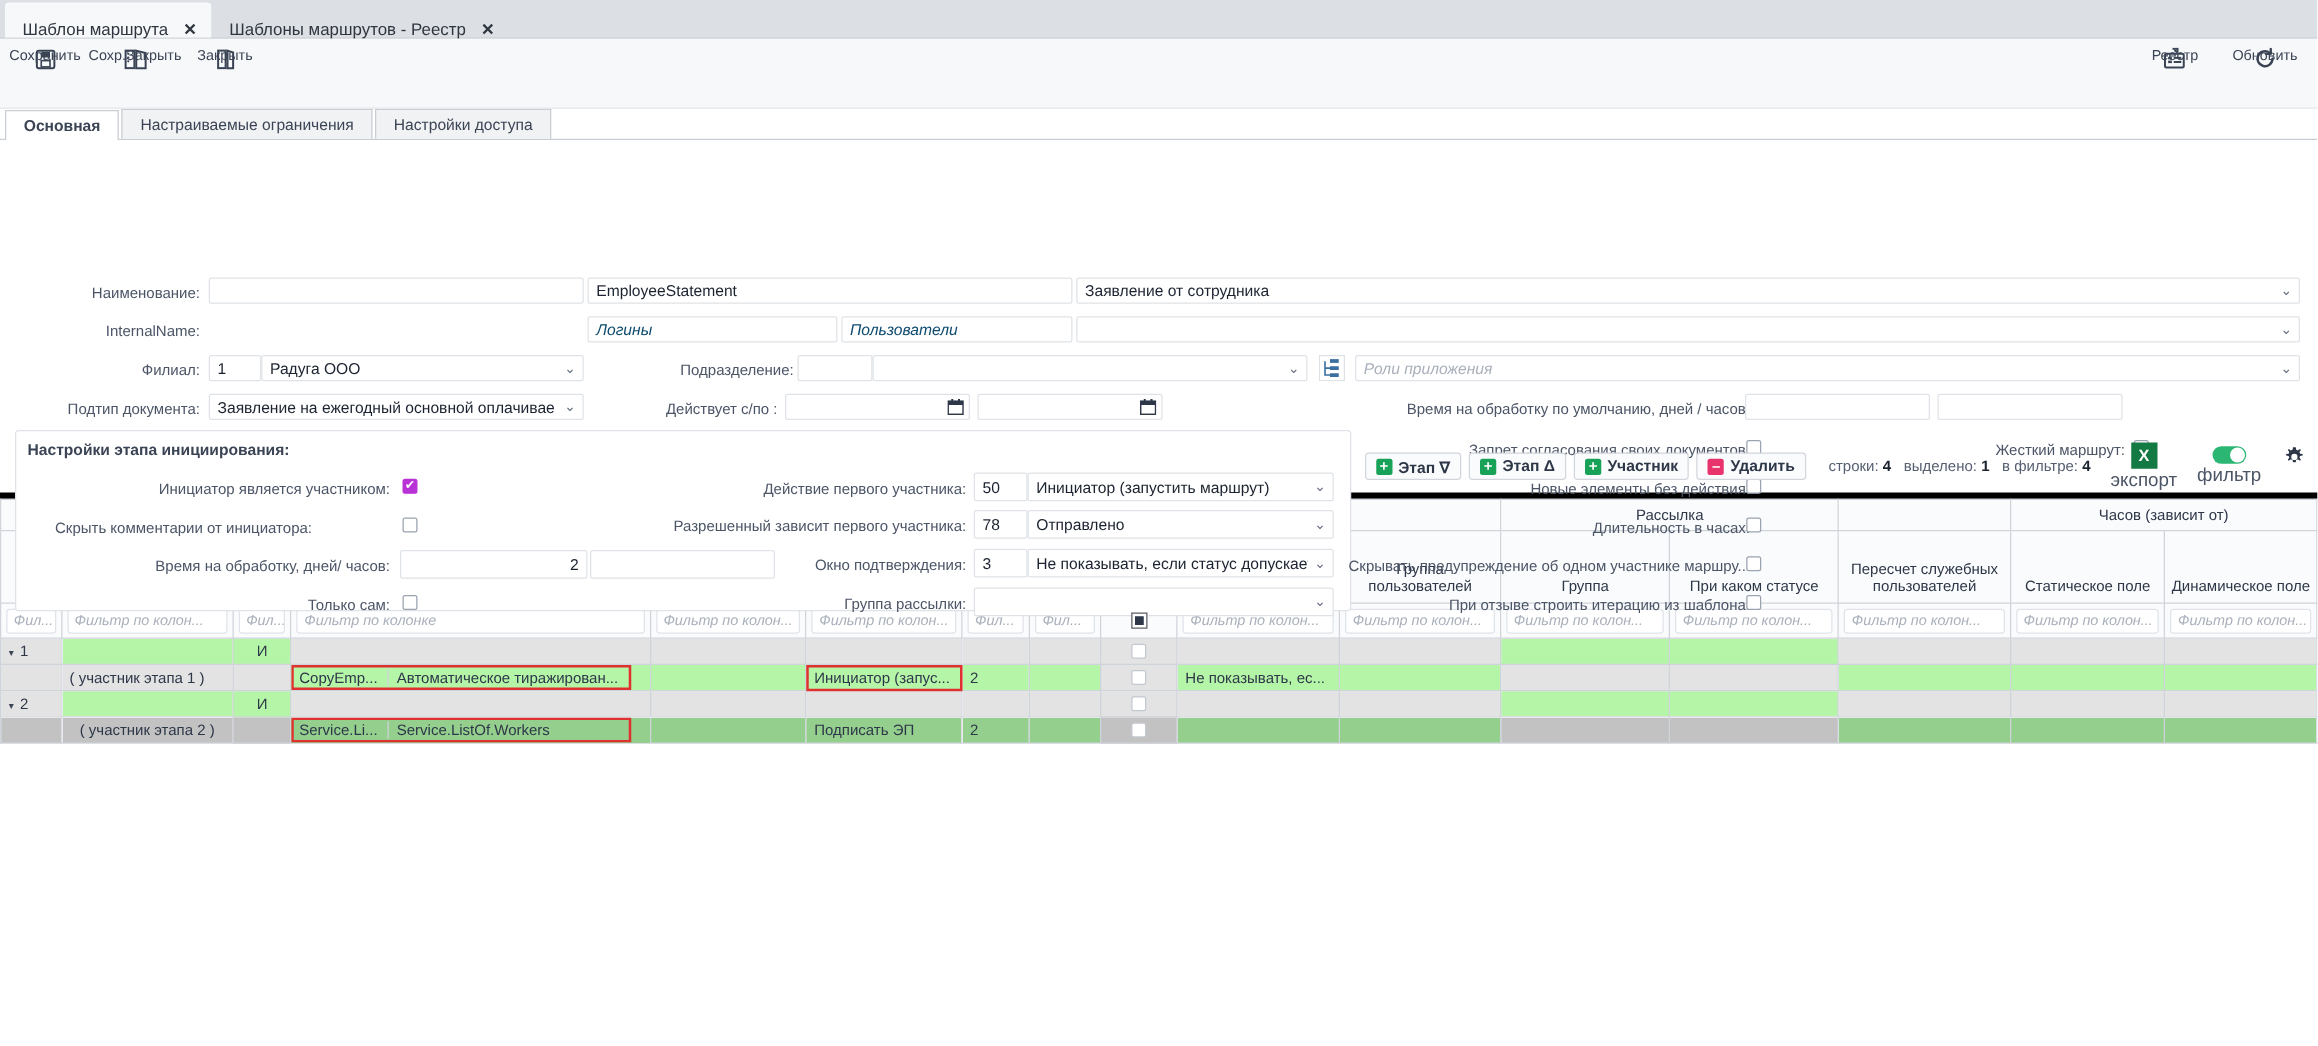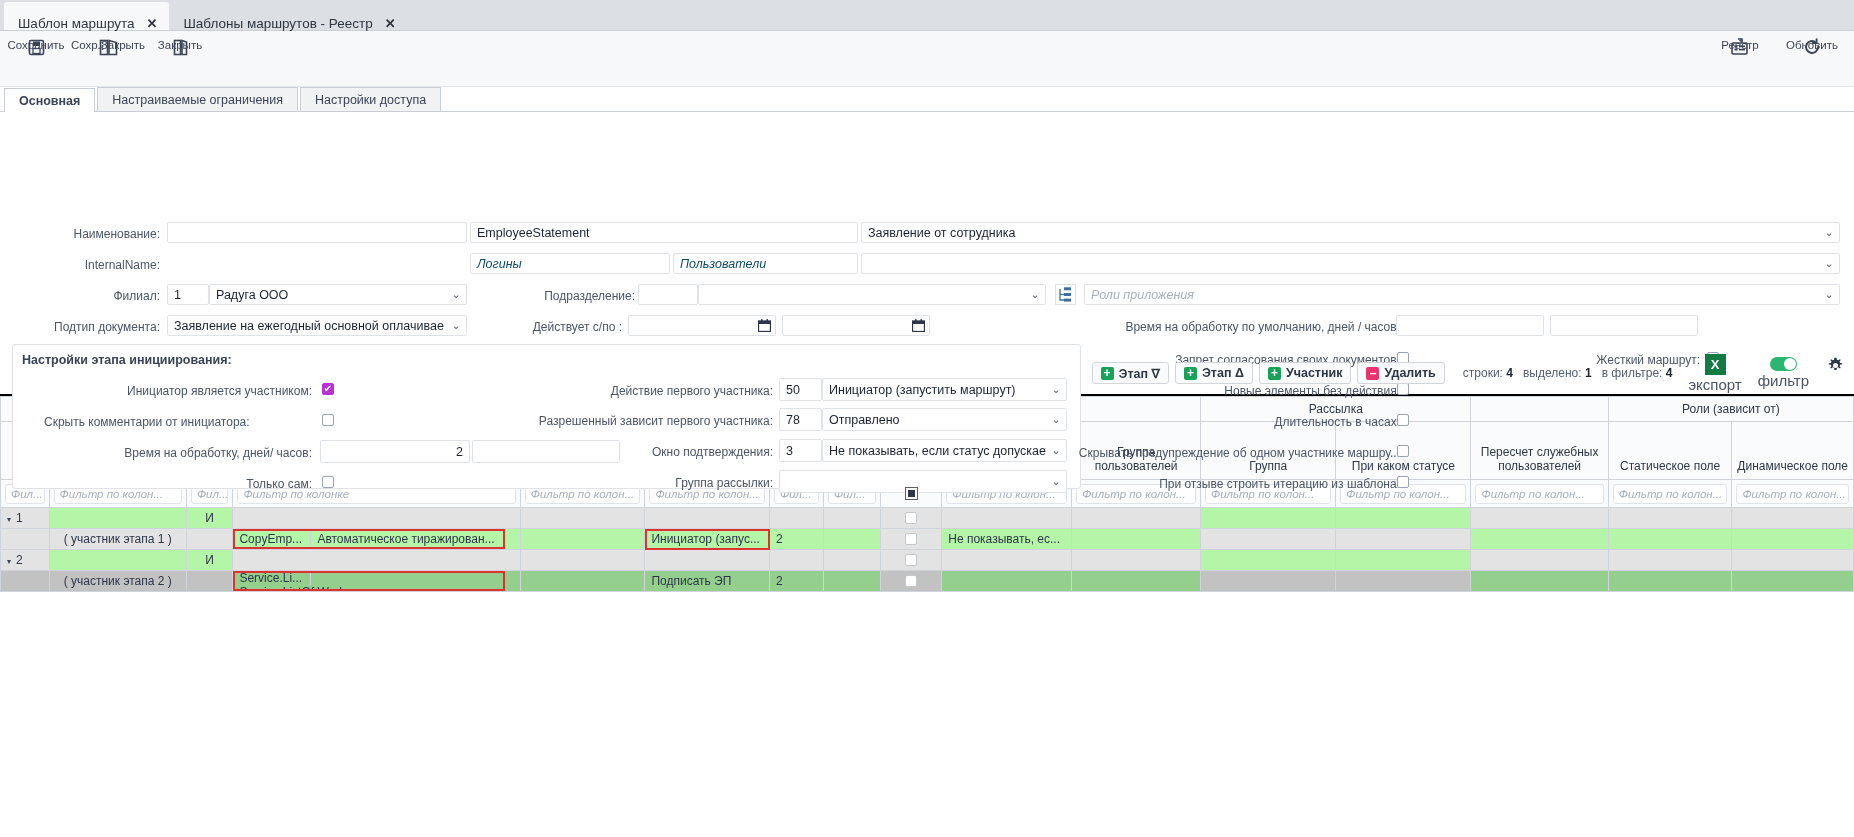--- a/index.html
+++ b/index.html
@@ -138,21 +138,21 @@
   .counts b { color:#1b2330; font-weight:bold; }
   .toolicon { margin-left:16px; display:flex; flex-direction:column; align-items:center; cursor:default; }
   .toolicon .cap { font-size:15px; color:#4b5566; margin-top:1px; }
   .xlsx { width:21px; height:21px; background:#147a43; color:#fff; font-weight:bold;
           font-size:13px; text-align:center; line-height:21px; }
   .toggle { width:27px; height:14px; border-radius:8px; background:#2bb673; position:relative; }
   .toggle::after { content:""; position:absolute; right:1px; top:1px; width:12px; height:12px;
                    border-radius:50%; background:#fff; }
 
   
-  .tablewrap { border-top:2px solid #000000; }
+  .tablewrap { border-top:5px solid #000000; }
   table.grid { border-collapse: collapse; table-layout: fixed; width: 1854px; }
   table.grid th, table.grid td {
     border: 1px solid #cfd4da; padding: 0; font-weight: normal;
     font-size: 12px; color:#2d3748; vertical-align: middle;
   }
   table.grid thead th { background:#fafbfc; text-align:center; }
   .hgroup { height: 25px; font-size: 12.5px; }
   .hlabel { height: 58px; padding: 0 3px !important; line-height:1.15; vertical-align: bottom !important; padding-bottom:5px !important;}
   .hfilter { height: 28px; }
   .finput {
@@ -473,21 +473,21 @@
           <th class="hgroup" style="border-bottom: none; background: rgb(250, 251, 252);"></th>
           <th class="hgroup" style="border-bottom: none; background: rgb(250, 251, 252);"></th>
           <th class="hgroup" style="border-bottom: none; background: rgb(250, 251, 252);"></th>
           <th class="hgroup" style="border-bottom: none; background: rgb(250, 251, 252);"></th>
           <th class="hgroup" style="border-bottom: none; background: rgb(250, 251, 252);"></th>
           <th class="hgroup" style="border-bottom: none; background: rgb(250, 251, 252);"></th>
           <th class="hgroup" style="border-bottom: none; background: rgb(250, 251, 252);"></th>
           <th class="hgroup" style="border-bottom: none; background: rgb(250, 251, 252);"></th>
           <th class="hgroup" colspan="2">Рассылка</th>
           <th class="hgroup" style="border-bottom: none;"></th>
-          <th class="hgroup" colspan="2">Роли (зависит от)</th>
+          <th class="hgroup" colspan="2">Часов (зависит от)</th>
         </tr>
       <tr id="hdr-label">
           <th class="hlabel">Этап №</th>
           <th class="hlabel">Наименование<br>этапа</th>
           <th class="hlabel">И /<br>ИЛИ</th>
           <th class="hlabel">Пользователь</th>
           <th class="hlabel">Наименование из<br>конструктора</th>
           <th class="hlabel">Совершить действие</th>
           <th class="hlabel">Дней</th>
           <th class="hlabel">Часов</th>
@@ -567,21 +567,21 @@
           <td class="gy p"></td>
           <td class="gy p"></td>
           <td class="gr-light p"></td>
           <td class="gr-light p"></td>
           <td class="gy p"></td>
           <td class="gy p"></td>
           <td class="gy p"></td>
         </tr>
         <tr class="r">
           <td class="gy p" style="padding-left: 14px;"></td>
-          <td class="gy p" style="text-align: center;">( участник этапа 1 )</td>
+          <td class="gy p" style="">( участник этапа 1 )</td>
           <td class="gy c"></td>
           <td class="gr-light p" style="border-right: 1px solid rgb(207, 212, 218); position: relative;">
             <div style="position: absolute; left: 0px; top: 0px; height: 100%; width: 272px; display: flex; align-items: center; outline: rgb(224, 49, 49) solid 2px; outline-offset: -2px; box-sizing: border-box;">
               <div style="width: 78px; padding: 0px 6px; overflow: hidden; white-space: nowrap; border-right: 1px solid rgb(207, 212, 218);">CopyEmp...</div>
               <div style="flex: 1 1 0%; padding: 0px 6px; overflow: hidden; white-space: nowrap;">Автоматическое тиражирован...</div>
             </div>
           </td>
           <td class="gr-light p"></td>
           <td class="gr-light p redcell">Инициатор (запус...</td>
           <td class="gr-light p">2</td>
@@ -615,21 +615,21 @@
           <td class="gr-light p"></td>
           <td class="gy p"></td>
           <td class="gy p"></td>
           <td class="gy p"></td>
         </tr>
         <tr class="r">
           <td class="gy-dark p" style="padding-left: 14px;"></td>
           <td class="gy-dark p" style="text-align: center;">( участник этапа 2 )</td>
           <td class="gy-dark c"></td>
           <td class="gr-mid p" style="border-right: 1px solid rgb(207, 212, 218); position: relative;">
-            <div style="position: absolute; left: 0px; top: 0px; height: 100%; width: 272px; display: flex; align-items: flex-start; outline: rgb(224, 49, 49) solid 2px; outline-offset: -2px; box-sizing: border-box; flex-direction: column;">
+            <div style="position: absolute; left: 0px; top: 0px; height: 100%; width: 272px; display: flex; align-items: center; outline: rgb(224, 49, 49) solid 2px; outline-offset: -2px; box-sizing: border-box;">
               <div style="width: 78px; padding: 0px 6px; overflow: hidden; white-space: nowrap; border-right: 1px solid rgb(207, 212, 218);">Service.Li...</div>
               <div style="flex: 1 1 0%; padding: 0px 6px; overflow: hidden; white-space: nowrap;">Service.ListOf.Workers</div>
             </div>
           </td>
           <td class="gr-mid p"></td>
           <td class="gr-mid p">Подписать ЭП</td>
           <td class="gr-mid p">2</td>
           <td class="gr-mid p"></td>
           <td class="gy-dark c">
             <div class="cellbox"></div>

